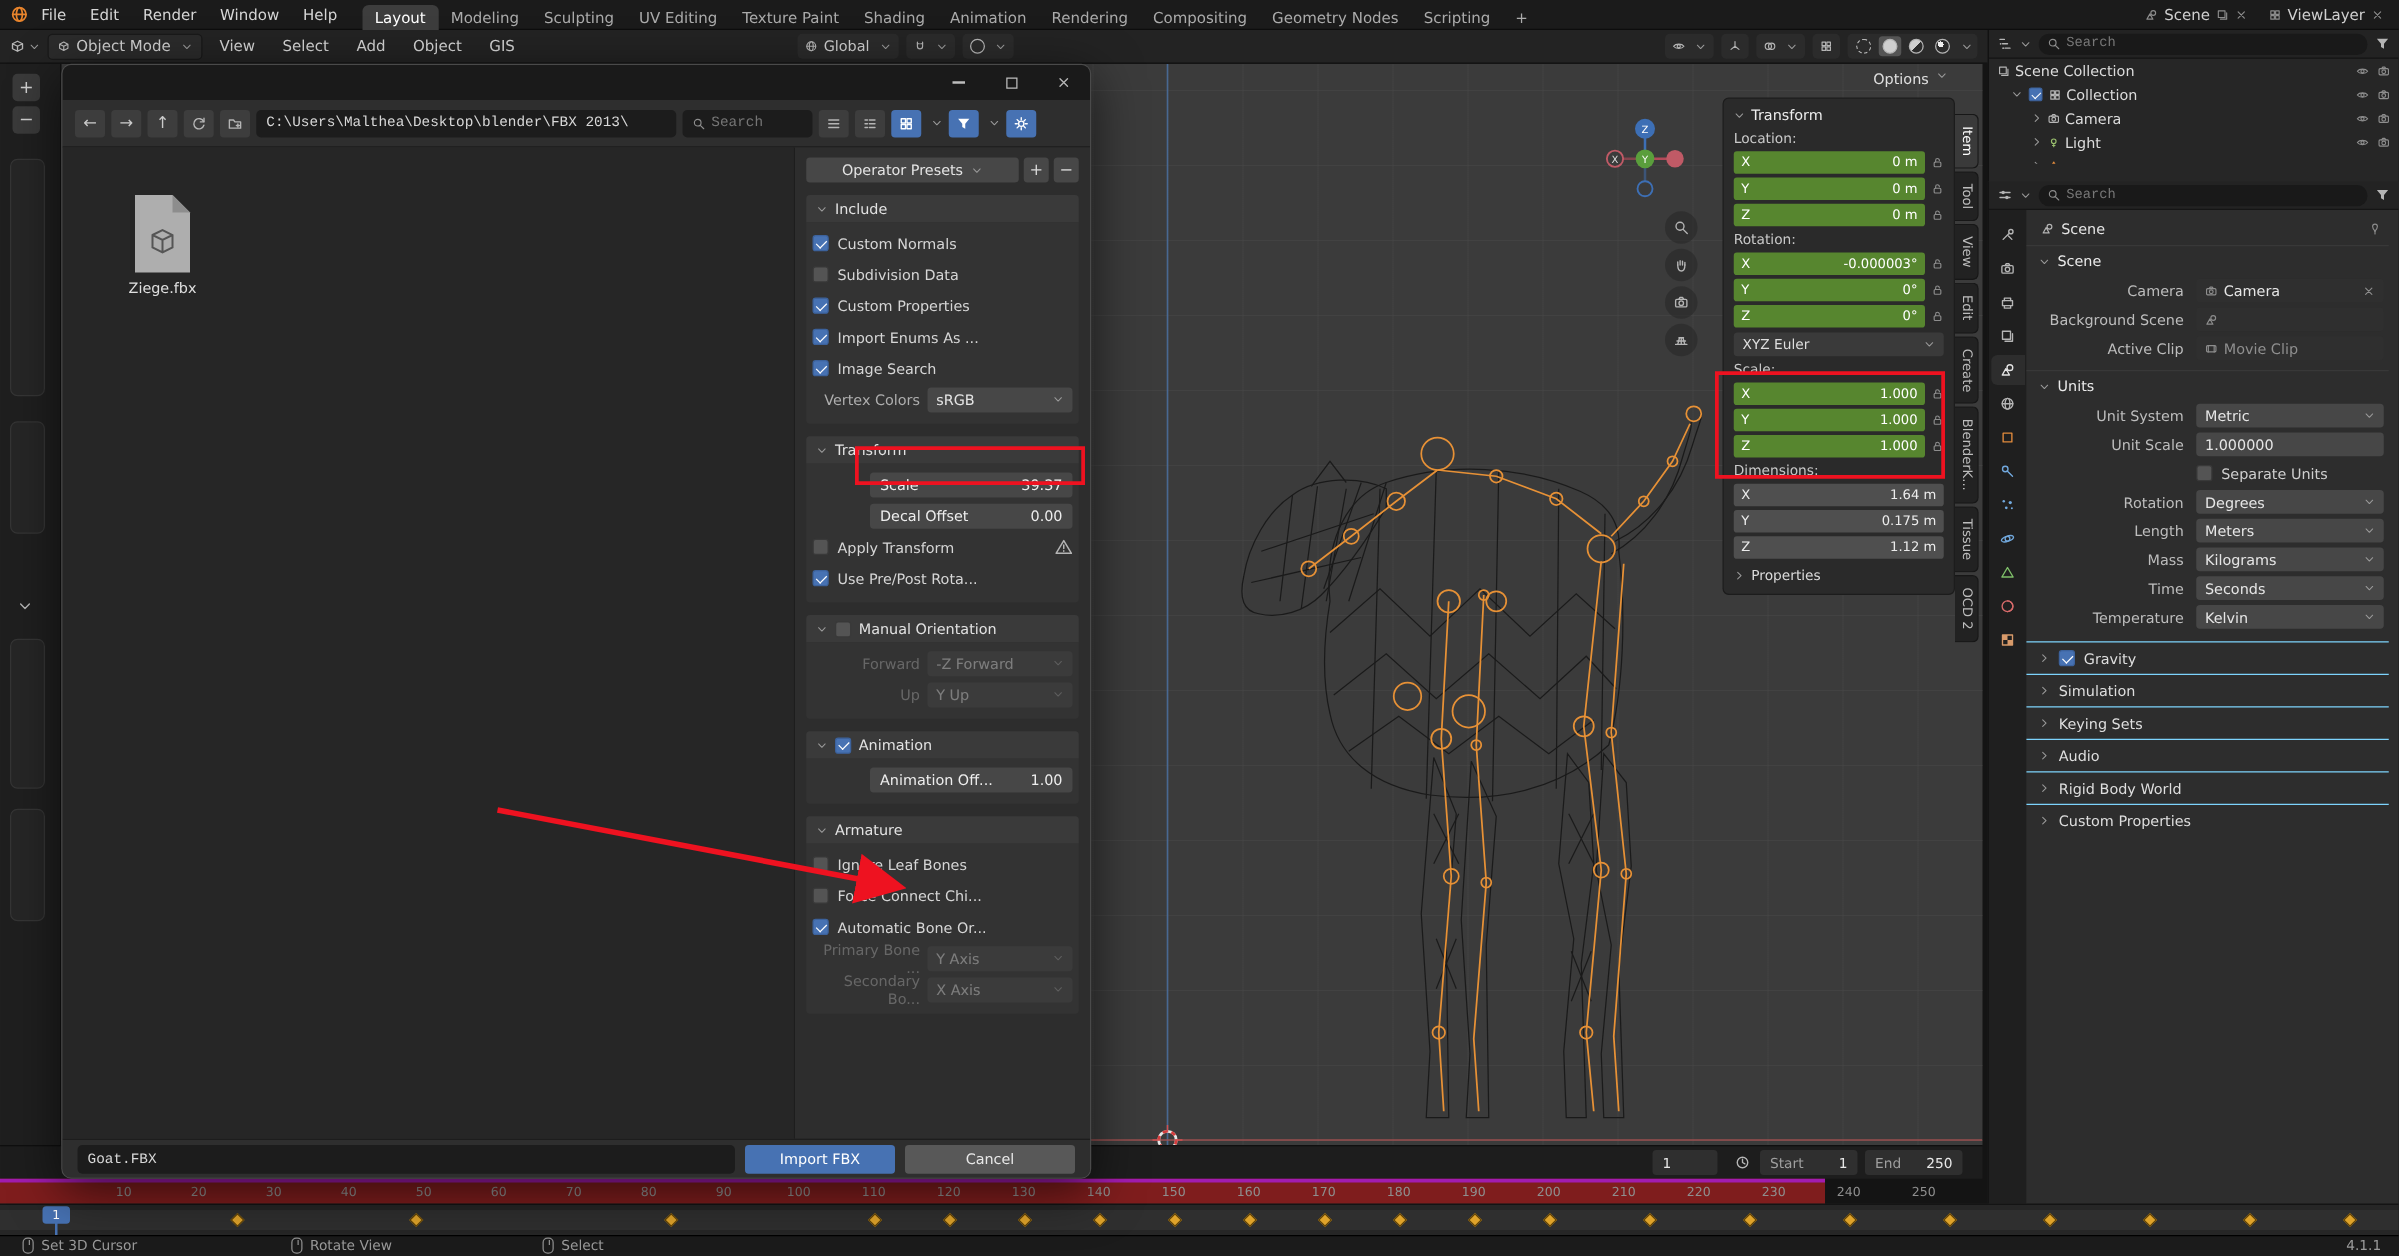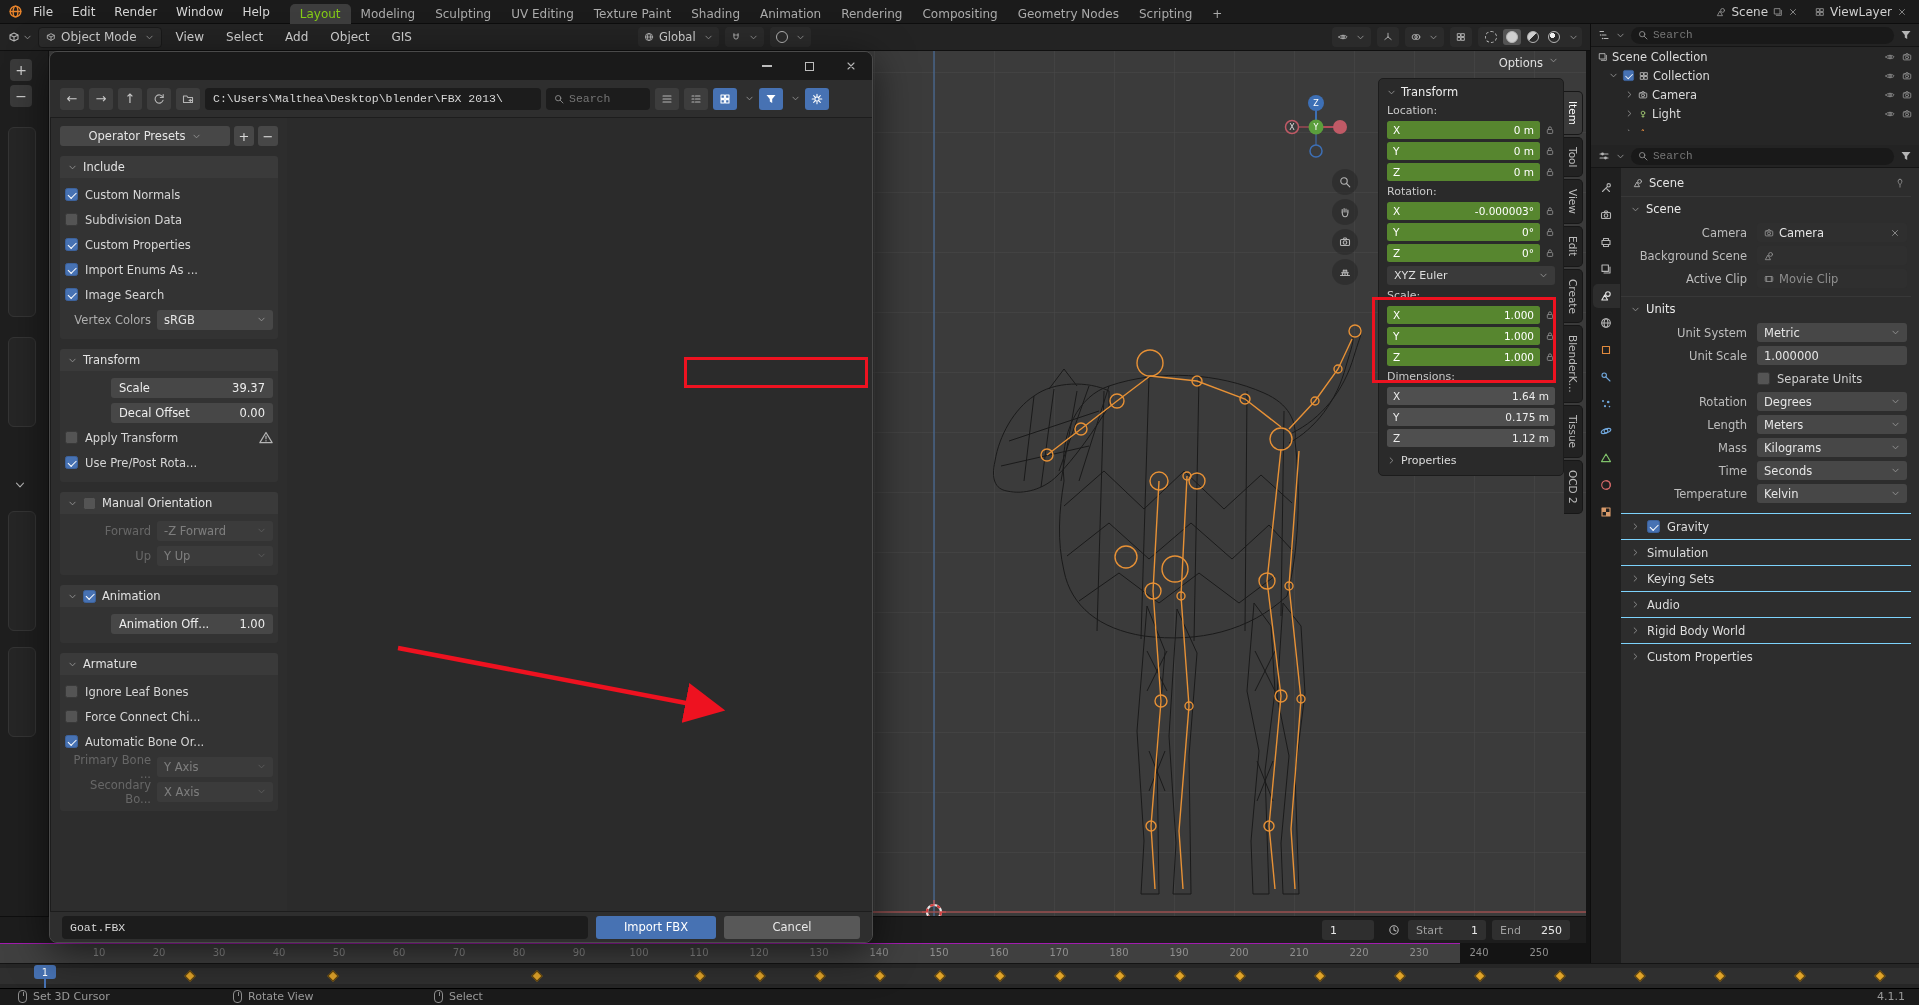--- a/index.html
+++ b/index.html
@@ -9,21 +9,21 @@
 
 .ic{width:12px;height:12px;flex:none;color:#b5b5b5;fill:none;stroke:currentColor;stroke-width:1.1;stroke-linecap:round;stroke-linejoin:round}
 .ic.sm{width:10px;height:10px}
 .ic.dim{color:#8d8d8d}
 .chev{width:9px;height:9px;color:#9a9a9a;margin-left:3px}
 
 #topbar{position:absolute;left:0;top:0;width:1919px;height:24px;background:#1b1b1b;border-bottom:1px solid #0d0d0d;display:flex;align-items:center;padding:0 8px;gap:1px;z-index:20}
 .menu-item{padding:2px 9px;font-size:12px;color:#d6d6d6;border-radius:4px;cursor:default}
 .ws-wrap{display:flex;align-items:flex-end;height:24px;margin-left:10px}
 .ws-tab{padding:3px 10px;color:#ababab;font-size:12px;border-radius:5px 5px 0 0;white-space:nowrap}
-.ws-tab.active{background:#3d3d3d;color:#84cc16}
+.ws-tab.active{background:#3d3d3d;color:#ffffff}
 .tb-group{display:flex;align-items:center;gap:5px;margin-left:16px;color:#d0d0d0}
 
 #header2{position:absolute;left:0;top:24px;width:1590px;height:27px;background:#232323;border-bottom:1px solid #101010;display:flex;align-items:center;padding:0 8px;gap:6px;z-index:18}
 .mode-chip{display:flex;align-items:center;gap:5px;background:#2b2b2b;border:1px solid #191919;border-radius:4px;height:21px;padding:0 7px}
 .h2-menu{padding:2px 8px;color:#d4d4d4}
 .hgroup{display:flex;align-items:center;gap:5px;background:#2b2b2b;border-radius:4px;height:20px;padding:0 6px}
 .ring{width:12px;height:12px;border:1.3px solid #b5b5b5;border-radius:50%}
 .shade-seg{display:flex;align-items:center;gap:3px;background:#2b2b2b;border-radius:4px;height:20px;padding:0 4px}
 .shade-seg .cell{width:18px;height:16px;border-radius:3px;display:flex;align-items:center;justify-content:center}
 .shade-seg .cell.active{background:#545454}
@@ -113,21 +113,21 @@
 .cbrow{display:flex;align-items:center;gap:7px;color:#d6d6d6}
 .dis{opacity:.42}
 .d-foot{height:31px;background:#2e2e2e;border-top:1px solid #1d1d1d;display:flex;align-items:center;gap:8px;padding:0 12px;flex:none;margin-top:auto}
 .btn{height:23px;border-radius:3px;display:flex;align-items:center;justify-content:center;font-size:11.5px}
 .btn.primary{background:#4772b3;color:#fff;width:120px}
 .btn.gray{background:#585858;color:#e8e8e8;width:136px}
 
 #tl-header{position:absolute;left:0;top:916px;width:1586px;height:27px;background:#1d1d1d;border-top:1px solid #0f0f0f;z-index:8}
 .tl-chip{position:absolute;height:20px;top:3px;background:#2f2f2f;border-radius:3px;display:flex;align-items:center;padding:0 8px;color:#e8e8e8;font-size:11px;gap:6px}
 .tl-chip .lab{color:#9f9f9f}
-#tl-numbers{position:absolute;left:0;top:943px;width:1460px;height:20px;background:#404040;border-top:1px solid #a21caf;z-index:8}
+#tl-numbers{position:absolute;left:0;top:943px;width:1460px;height:20px;background:#7f1d1d;border-top:3px solid #a21caf;z-index:8}
 .fnum{position:absolute;top:3px;width:30px;text-align:center;font-size:10px;color:#8f8f8f}
 #keystrip{position:absolute;left:0;top:963px;width:1919px;height:25px;background:#262626;border-top:1px solid #141414;z-index:12}
 #keyband{position:absolute;left:0;top:4px;width:100%;height:16px;background:#2f2f2f}
 .kf{position:absolute;top:8px;width:8px;height:8px;background:#dfa32a;border:1px solid #5f4208;transform:rotate(45deg)}
 #playhead-chip{position:absolute;left:34px;top:1px;width:22px;height:14px;background:#4772b3;border-radius:3px;color:#fff;font-size:10px;display:flex;align-items:center;justify-content:center;z-index:3}
 #playhead-line{position:absolute;left:44px;top:14px;width:2px;height:11px;background:#4772b3;z-index:3}
 
 #statusbar{position:absolute;left:0;top:988px;width:1919px;height:17px;background:#1b1b1b;border-top:1px solid #000;z-index:12;font-size:11px;color:#9a9a9a}
 .sb-item{position:absolute;top:1px;display:flex;align-items:center}
 .mouse{width:9px;height:13px;border:1px solid #8f8f8f;border-radius:4px;display:inline-block;position:relative;margin-right:6px}
@@ -1128,20 +1128,32 @@
     <svg class="ic chev">
         <use href="#i-chev"></use>
       </svg>
     <span class="tbtn blue">
         <svg class="ic" style="color:#fff">
           <use href="#i-gear"></use>
         </svg>
       </span>
   </div>
   <div class="d-body">
+    <div class="d-files">
+      <div class="file-card">
+        <svg width="56" height="66" viewBox="0 0 56 66">
+          <path d="M6 2 H36 L50 16 V64 H6 Z" fill="#aeaeae"></path>
+          <path d="M36 2 V16 H50" fill="#8d8d8d"></path>
+          <g stroke="#555" stroke-width="1.6" fill="none">
+            <path d="M20 34 L28 30 L36 34 V44 L28 48 L20 44 Z M20 34 L28 38 L36 34 M28 38 V48"></path>
+          </g>
+        </svg>
+        <div>Ziege.fbx</div>
+      </div>
+    </div>
     <div class="d-opts">
       <div class="preset-row">
         <div class="dd" style="flex:1;justify-content:center">
           <span>Operator Presets</span>
           <svg class="ic chev">
               <use href="#i-chev"></use>
             </svg>
         </div>
         <span class="sqbtn">+</span>
         <span class="sqbtn">−</span>

